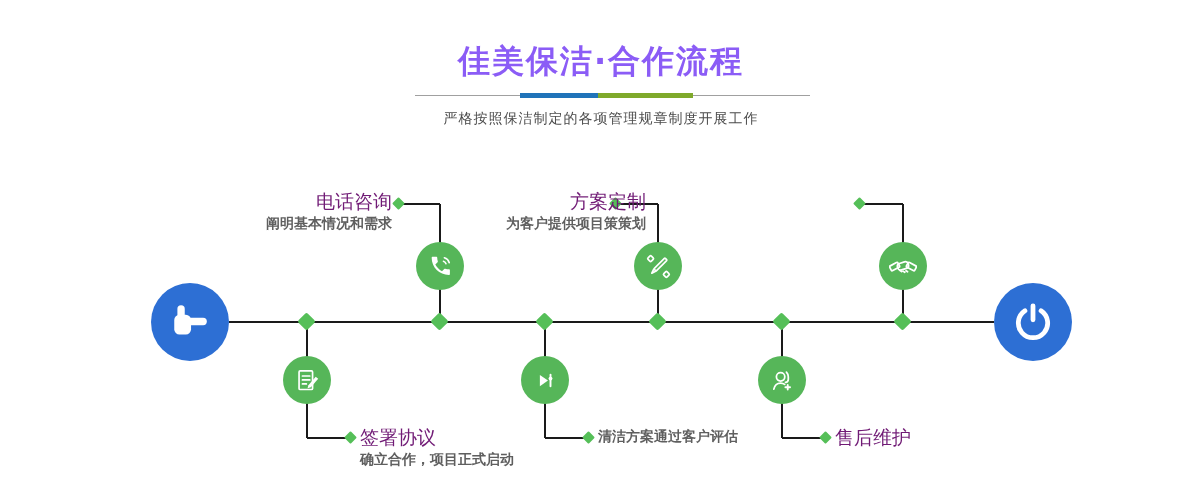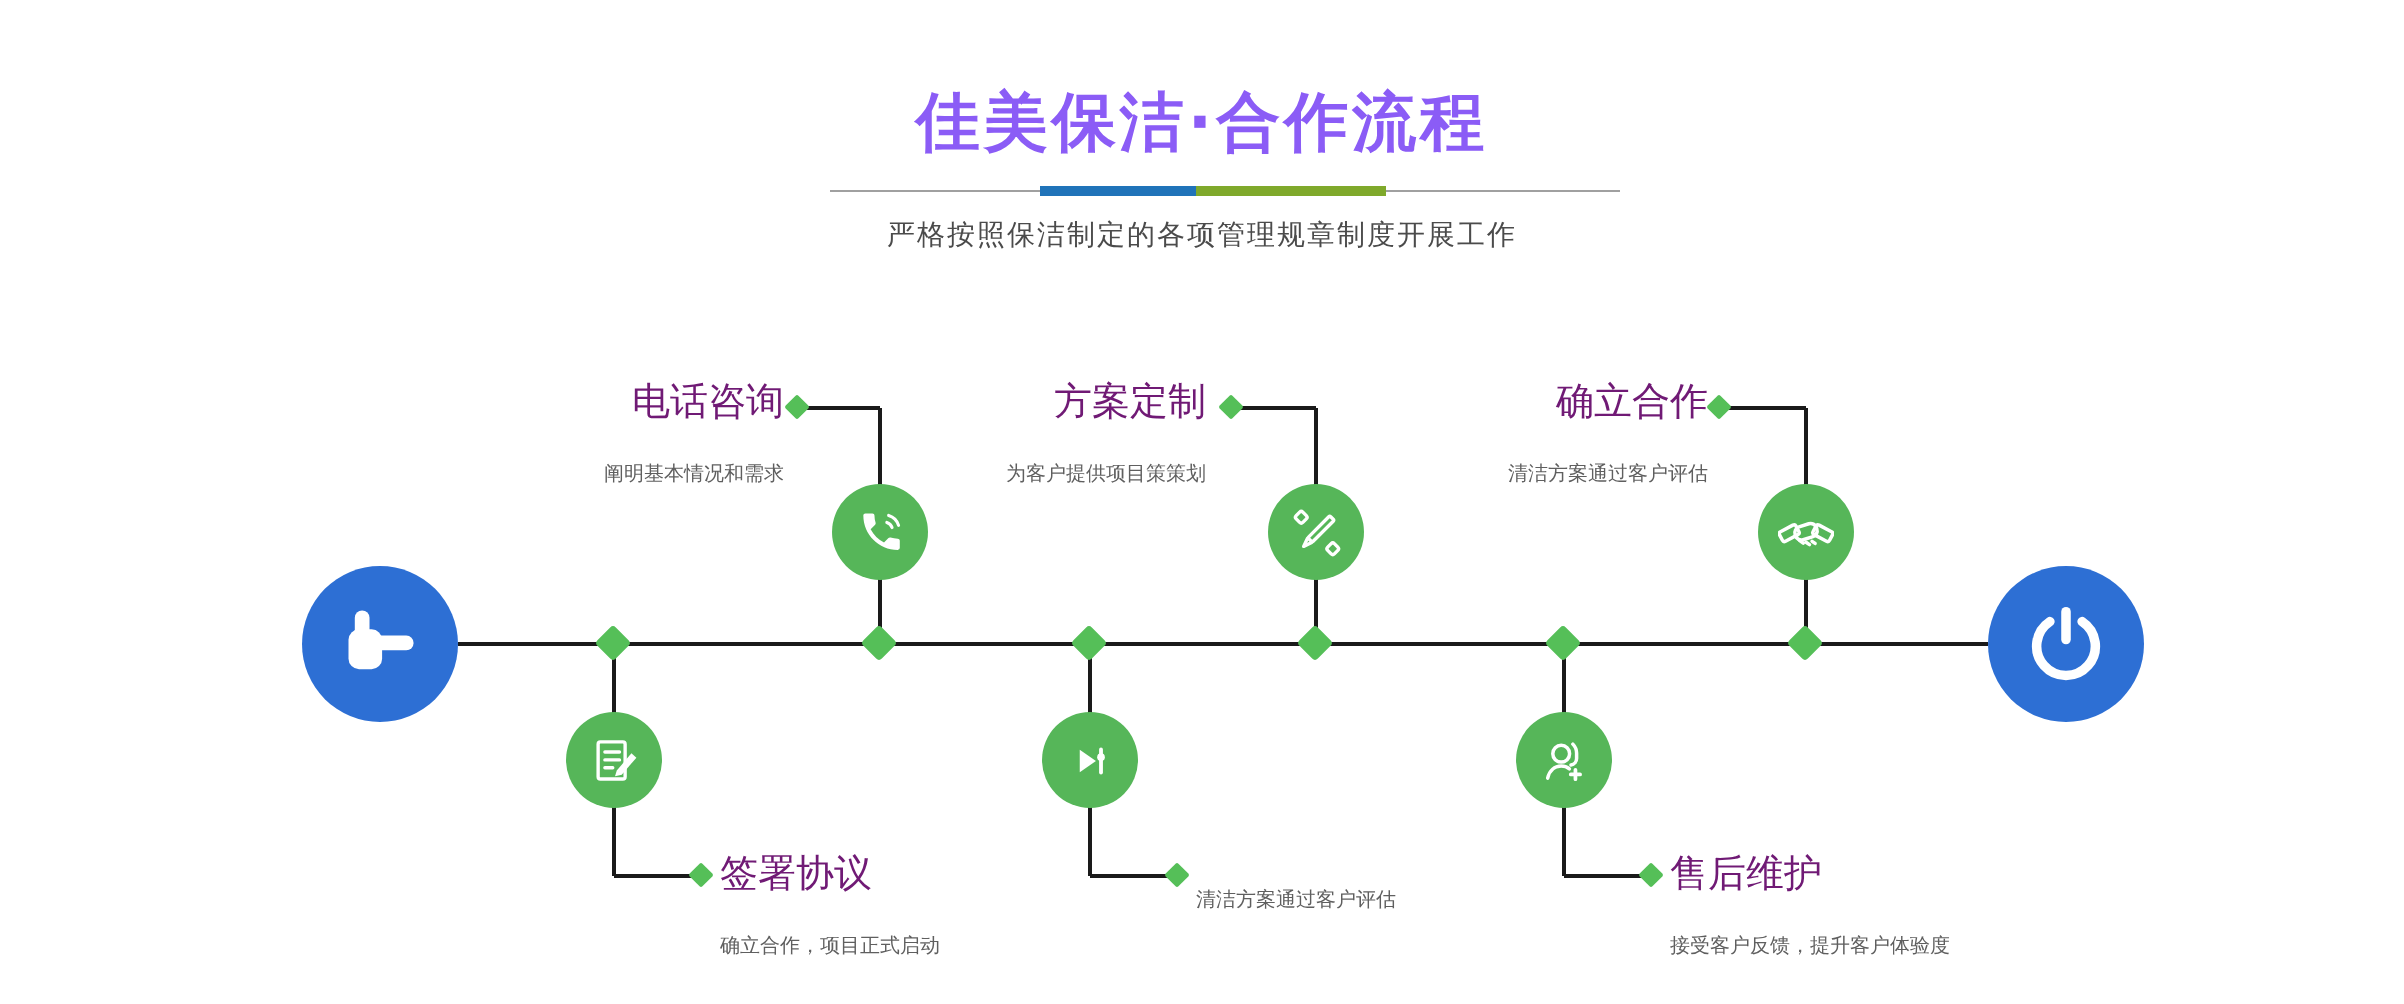--- a/index.html
+++ b/index.html
@@ -38,21 +38,21 @@
     background:#2d6fd4;display:flex;align-items:center;justify-content:center;
   }
   .step-circle{
     position:absolute;width:48px;height:48px;border-radius:50%;
     background:#56b659;display:flex;align-items:center;justify-content:center;
   }
   .step-text{position:absolute;}
   .step-text.top{text-align:right;}
   .step-text.bottom{text-align:left;}
   .step-title{font-size:19px;line-height:23px;color:#701a75;font-weight:500;}
-  .step-desc{font-size:10px;line-height:18px;color:#5f5f5f;margin-top:16px;white-space:nowrap;}
+  .step-desc{font-size:14px;line-height:18px;color:#5f5f5f;margin-top:1px;white-space:nowrap;font-weight:bold;}
 </style>
 </head>
 <body>
 
 <div class="page">
 
   <h1 class="title">佳美保洁·合作流程</h1>
   <div class="divider">
     <span class="d-gray"></span>
     <span class="d-blue"></span>
@@ -177,32 +177,27 @@
   <div class="step-text top" style="right:810px;top:190px">
     <div class="step-title">电话咨询</div>
     <div class="step-desc">阐明基本情况和需求</div>
   </div>
 
   <div class="step-text bottom" style="left:360px;top:426px">
     <div class="step-title">签署协议</div>
     <div class="step-desc">确立合作，项目正式启动</div>
   </div>
 
-  <div class="step-text top" style="right:599px;top:190px">
+  <div class="step-text top" style="right:556px;top:190px">
     <div class="step-title">方案定制</div>
     <div class="step-desc">为客户提供项目策策划</div>
   </div>
 
   <div class="step-text bottom" style="left:598px;top:426px">
     <div class="step-desc">清洁方案通过客户评估</div>
   </div>
 
-  <div class="step-text top" style="right:348px;top:190px">
-    <div class="step-title">确立合作</div>
-    <div class="step-desc">清洁方案通过客户评估</div>
-  </div>
 
   <div class="step-text bottom" style="left:835px;top:426px">
     <div class="step-title">售后维护</div>
-    <div class="step-desc">接受客户反馈，提升客户体验度</div>
   </div>
 
 </div>
 
 </body></html>

